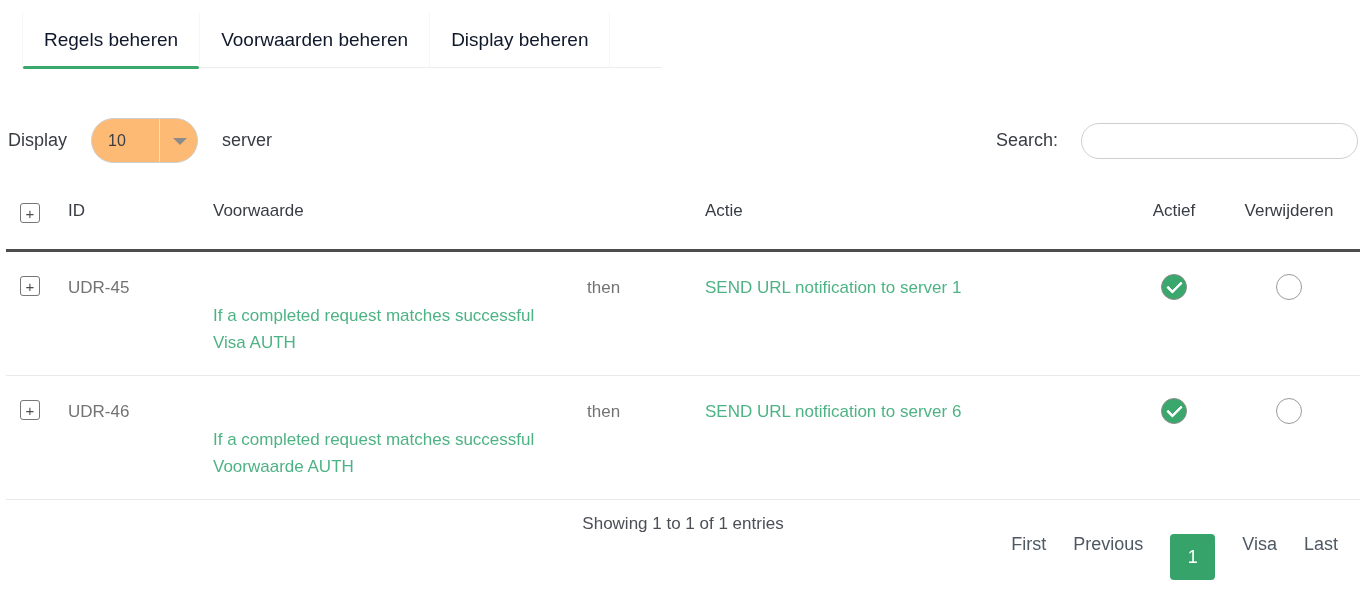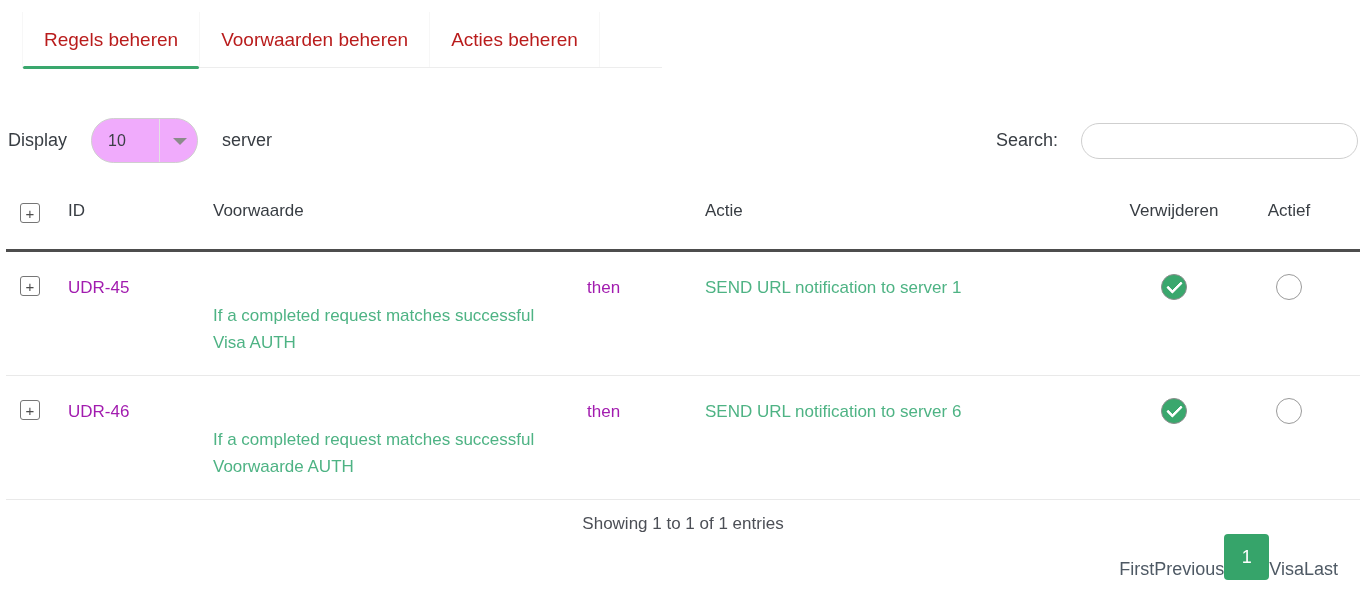--- a/index.html
+++ b/index.html
@@ -7,36 +7,36 @@
   body {
     width:1366px; height:591px; overflow:hidden;
     background:#ffffff; color:#3a3f45;
     font-family:"Liberation Sans","DejaVu Sans",sans-serif;
   }
   .page { padding:12px 6px 0 6px; }
 
   
   .tabbar { margin-left:16px; width:640px; display:flex; border-bottom:1px solid #ededed; }
   .tab {
-    font-size:19px; color:#b91c1c; padding:17px 21px 16px;
+    font-size:19px; color:#0f172a; padding:17px 21px 16px;
     position:relative; cursor:pointer; white-space:nowrap;
     border-right:1px solid #f7f7f7;
   }
   .tab:first-child { border-left:1px solid #f7f7f7; }
   .tab.active::after {
     content:""; position:absolute; left:0; right:0; bottom:-2px; height:3px;
     background:#3aa76d; border-radius:2px;
   }
 
   
   .controls { margin-top:50px; display:flex; align-items:center; padding:0 2px; }
   .display-group { display:flex; align-items:center; gap:24px; font-size:18px; color:#383d43; }
   .pagesize {
     width:107px; height:45px; border:1px solid #cfcfcf; border-radius:23px;
-    position:relative; display:flex; align-items:center; cursor:pointer; background:#f0abfc;
+    position:relative; display:flex; align-items:center; cursor:pointer; background:#fdba74;
   }
   .pagesize .value { padding-left:16px; font-size:16px; color:#3a3f45; }
   .pagesize .divider { position:absolute; left:67px; top:0; bottom:0; width:1px; background:#e3e3e3; }
   .pagesize .arrow {
     position:absolute; left:81px; top:50%; margin-top:-3px;
     width:0; height:0; border-left:7px solid transparent; border-right:7px solid transparent;
     border-top:7px solid #8b8b8b;
   }
   .search-group { margin-left:auto; display:flex; align-items:center; gap:23px; font-size:18px; color:#383d43; }
   .search-input {
@@ -52,21 +52,21 @@
     padding-left:14px;
   }
   .thead { font-size:17px; color:#383d43; border-bottom:3px solid #4d4d4d; }
   .thead > div { padding-top:38px; padding-bottom:26px; }
   .row { border-bottom:1px solid #e9e9e9; font-size:17px; line-height:27px; }
   .row:last-child { border-bottom:3px solid #4d4d4d; }
   .row > div { padding-top:22px; padding-bottom:19px; }
   .cell-center { display:flex; justify-content:center; align-items:flex-start; }
   .link { color:#4eb384; cursor:pointer;margin-top:28px; }
   .cond { display:inline-block; max-width:335px; }
-  .id-cell, .connector { color:#a21caf; }
+  .id-cell, .connector { color:#737373; }
 
   .expand {
     width:20px; height:20px; border:1px solid #767676; border-radius:3px;
     display:flex; align-items:center; justify-content:center;
     font-size:15px; line-height:1; color:#4c4c4c; background:#fff; cursor:pointer;
     margin-top:2px;
   }
   .check {
     width:26px; height:26px; border-radius:50%; background:#3aa76d;
     border:1px solid #8c8c8c; position:relative; cursor:pointer;
@@ -77,21 +77,21 @@
     transform:rotate(-45deg); border-radius:1px;
   }
   .radio {
     width:26px; height:26px; border-radius:50%; background:#fff;
     border:1px solid #9a9a9a; cursor:pointer;
   }
 
   
   .tfoot { display:flex; align-items:center; margin-top:14px; padding:0 2px;flex-direction:column; }
   .showing { font-size:17px; color:#4c4f56; }
-  .pagination { margin-left:auto; display:flex; align-items:flex-end; font-size:18px; color:#4e5964; padding-right:20px; }
+  .pagination { margin-left:auto; display:flex; align-items:flex-start; gap:27px; font-size:18px; color:#4e5964; padding-right:20px; }
   .page-link { cursor:pointer; }
   .page-current {
     width:45px; height:46px; background:#36a46a; color:#ffffff; border-radius:4px;
     display:flex; align-items:center; justify-content:center; font-size:18px; cursor:pointer;
   }
 
   
   .save-row { display:flex; justify-content:flex-end; margin-top:26px; padding-right:10px; }
   .save-btn {
     height:47px; padding:10px 33px; border:none; border-radius:24px;
@@ -100,21 +100,21 @@
   }
 </style>
 </head>
 <body>
 
 <div class="page">
 
   <div class="tabbar">
     <div class="tab active"><span>Regels beheren</span></div>
     <div class="tab"><span>Voorwaarden beheren</span></div>
-    <div class="tab"><span>Acties beheren</span></div>
+    <div class="tab"><span>Display beheren</span></div>
   </div>
 
   <div class="controls">
     <div class="display-group">
       <span>Display</span>
       <div class="pagesize">
         <span class="value">10</span>
         <span class="divider"></span>
         <span class="arrow"></span>
       </div>
@@ -129,22 +129,22 @@
   <div class="grid-row thead">
     <div>
       <div class="expand">
           <span>+</span>
         </div>
     </div>
     <div>ID</div>
     <div>Voorwaarde</div>
     <div></div>
     <div>Actie</div>
+    <div class="cell-center">Actief</div>
     <div class="cell-center">Verwijderen</div>
-    <div class="cell-center">Actief</div>
   </div>
 
   <div class="grid-row row">
     <div>
       <div class="expand">
           <span>+</span>
         </div>
     </div>
     <div class="id-cell">UDR-45</div>
     <div>

